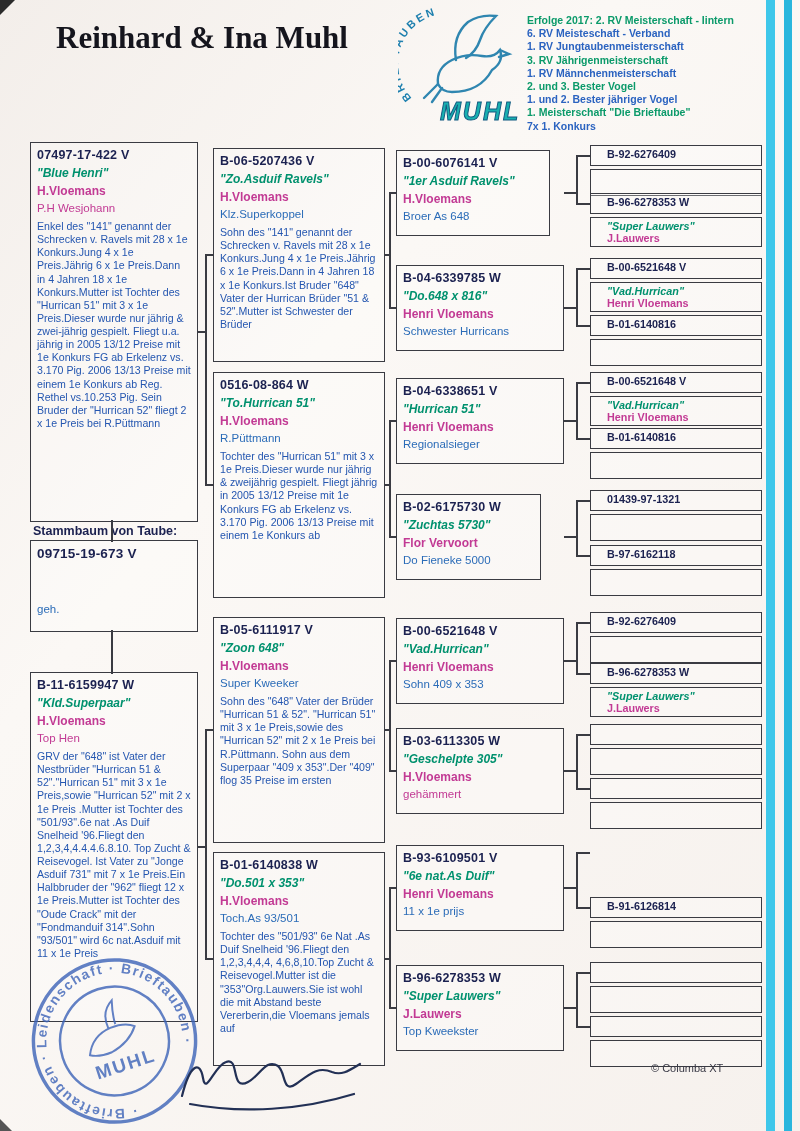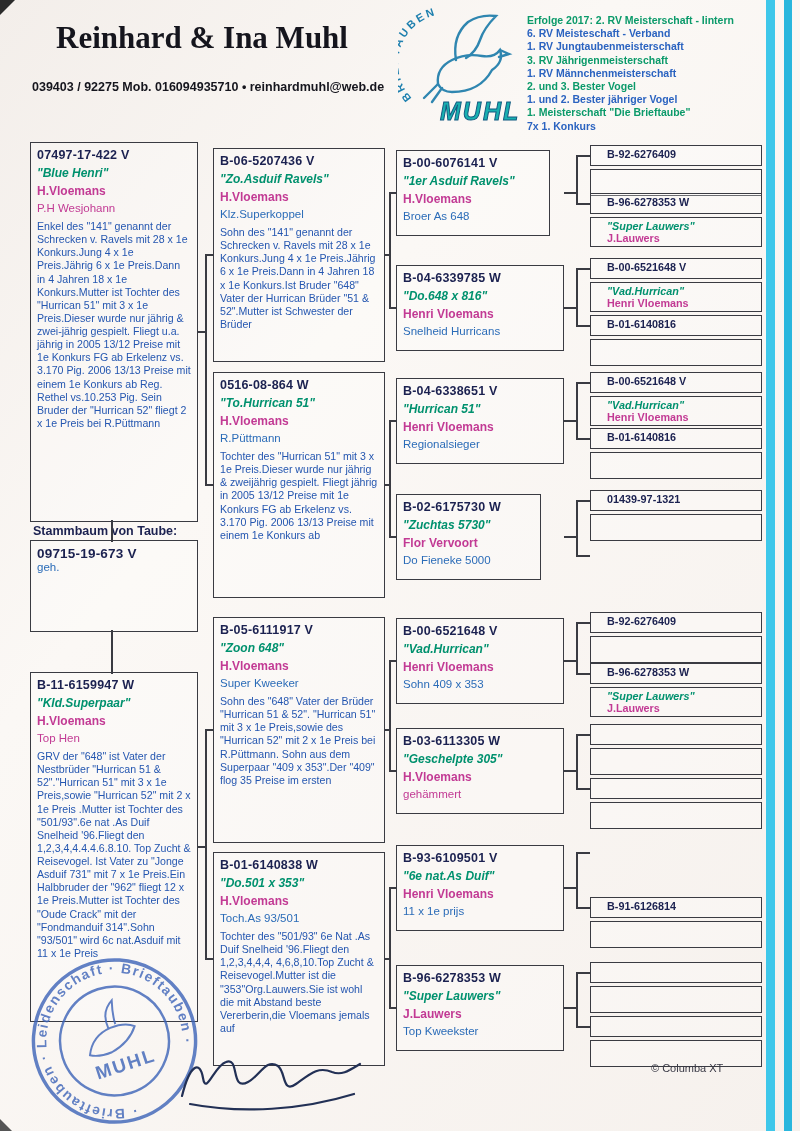--- a/index.html
+++ b/index.html
@@ -43,21 +43,20 @@
 
 <div class="page" id="page">
 
   <div class="abs" style="left:0;top:0;width:0;height:0;border-top:15px solid #2a2a2a;border-right:15px solid transparent"></div>
   <div class="abs" style="left:0;bottom:0;width:0;height:0;border-bottom:12px solid #555;border-right:12px solid transparent"></div>
 
   <div class="stripe" style="left:766px;width:9px;background:#3ec7ea"></div>
   <div class="stripe" style="left:784px;width:8px;background:#29b6dd"></div>
 
   <div class="abs title" style="left:56px;top:20px">Reinhard &amp; Ina Muhl</div>
-  <div class="abs phone" style="left:32px;top:80px">039403 / 92275 Mob. 016094935710 • reinhardmuhl@web.de</div>
 
   <svg class="abs" style="left:398px;top:6px" width="122" height="124" viewBox="0 0 122 124">
     <path id="lg-arc" d="M14,92 A50,50 0 0 1 66,10" fill="none"></path>
     <text font-size="11" font-weight="bold" fill="#1d7fae" letter-spacing="2.5">
       <textPath href="#lg-arc">BRIEFTAUBEN</textPath>
     </text>
     <g stroke="#2f86b0" stroke-width="2.4" fill="none" stroke-linecap="round">
       <path d="M40,78 Q38,62 54,54 Q68,47 84,50 Q96,52 102,44 Q106,56 94,64 Q82,86 54,86 Q44,86 40,78 Z"></path>
       <path d="M58,54 Q54,30 70,16 Q82,8 98,10 Q86,22 82,34 Q78,46 68,52"></path>
       <path d="M102,44 L111,48 L101,51"></path>
@@ -82,21 +81,21 @@
     <div class="ring">07497-17-422 V</div>
     <div class="pname">"Blue Henri"</div>
     <div class="breeder">H.Vloemans</div>
     <div class="line2 mag">P.H Wesjohann</div>
     <div class="bodytext">Enkel des "141" genannt der Schrecken v. Ravels mit 28 x 1e Konkurs.Jung 4 x 1e Preis.Jährig 6 x 1e Preis.Dann in 4 Jahren 18 x 1e Konkurs.Mutter ist Tochter des "Hurrican 51" mit 3 x 1e Preis.Dieser wurde nur jährig &amp; zwei-jährig gespielt. Fliegt u.a. jährig in 2005 13/12 Preise mit 1e Konkurs FG ab Erkelenz vs. 3.170 Pig. 2006 13/13 Preise mit einem 1e Konkurs ab Reg. Rethel vs.10.253 Pig. Sein Bruder der "Hurrican 52" fliegt 2 x 1e Preis bei R.Püttmann</div>
   </div>
 
   <div class="abs subj-label" style="left:33px;top:524px">Stammbaum von Taube:</div>
   <div class="box" style="left:30px;top:540px;width:168px;height:92px">
     <div class="ring" style="font-size:13.5px">09715-19-673 V</div>
-    <div class="note" style="">geh.</div>
+    <div class="note" style="margin-top:42px">geh.</div>
   </div>
 
   <div class="box" style="left:30px;top:672px;width:168px;height:350px">
     <div class="ring">B-11-6159947 W</div>
     <div class="pname">"Kld.Superpaar"</div>
     <div class="breeder">H.Vloemans</div>
     <div class="line2 mag">Top Hen</div>
     <div class="bodytext">GRV der "648" ist Vater der Nestbrüder "Hurrican 51 &amp; 52"."Hurrican 51" mit 3 x 1e Preis,sowie "Hurrican 52" mit 2 x 1e Preis .Mutter ist Tochter des "501/93".6e nat .As Duif Snelheid '96.Fliegt den 1,2,3,4,4.4.4.6.8.10. Top Zucht &amp; Reisevogel. Ist Vater zu "Jonge Asduif 731" mit 7 x 1e Preis.Ein Halbbruder der "962" fliegt 12 x 1e Preis.Mutter ist Tochter des "Oude Crack" mit der "Fondmanduif 314".Sohn "93/501" wird 6c nat.Asduif mit 11 x 1e Preis</div>
   </div>
 
@@ -132,21 +131,21 @@
   <div class="box" style="left:396px;top:150px;width:154px;height:86px">
     <div class="ring">B-00-6076141 V</div>
     <div class="pname">"1er Asduif Ravels"</div>
     <div class="breeder">H.Vloemans</div>
     <div class="line2">Broer As 648</div>
   </div>
   <div class="box" style="left:396px;top:265px;width:168px;height:86px">
     <div class="ring">B-04-6339785 W</div>
     <div class="pname">"Do.648 x 816"</div>
     <div class="breeder">Henri Vloemans</div>
-    <div class="line2">Snelheid Hurricans</div>
+    <div class="line2">Schwester Hurricans</div>
   </div>
   <div class="box" style="left:396px;top:378px;width:168px;height:86px">
     <div class="ring">B-04-6338651 V</div>
     <div class="pname">"Hurrican 51"</div>
     <div class="breeder">Henri Vloemans</div>
     <div class="line2">Regionalsieger</div>
   </div>
   <div class="box" style="left:396px;top:494px;width:145px;height:86px">
     <div class="ring">B-02-6175730 W</div>
     <div class="pname">"Zuchtas 5730"</div>
@@ -215,20 +214,27 @@
   </div>
   <div class="g4slot" style="left:590px;top:428px">
     <div class="g4box g4ringtxt">B-01-6140816</div>
     <div class="g4box g4detail">
       <div class="g4name"></div>
       <div class="g4breeder"></div>
     </div>
   </div>
   <div class="g4slot" style="left:590px;top:490px">
     <div class="g4box g4ringtxt">01439-97-1321</div>
+    <div class="g4box g4detail">
+      <div class="g4name"></div>
+      <div class="g4breeder"></div>
+    </div>
+  </div>
+  <div class="g4slot" style="left:590px;top:545px">
+    <div class="g4box g4ringtxt">B-97-6162118</div>
     <div class="g4box g4detail">
       <div class="g4name"></div>
       <div class="g4breeder"></div>
     </div>
   </div>
   <div class="g4slot" style="left:590px;top:612px">
     <div class="g4box g4ringtxt">B-92-6276409</div>
     <div class="g4box g4detail">
       <div class="g4name"></div>
       <div class="g4breeder"></div>

